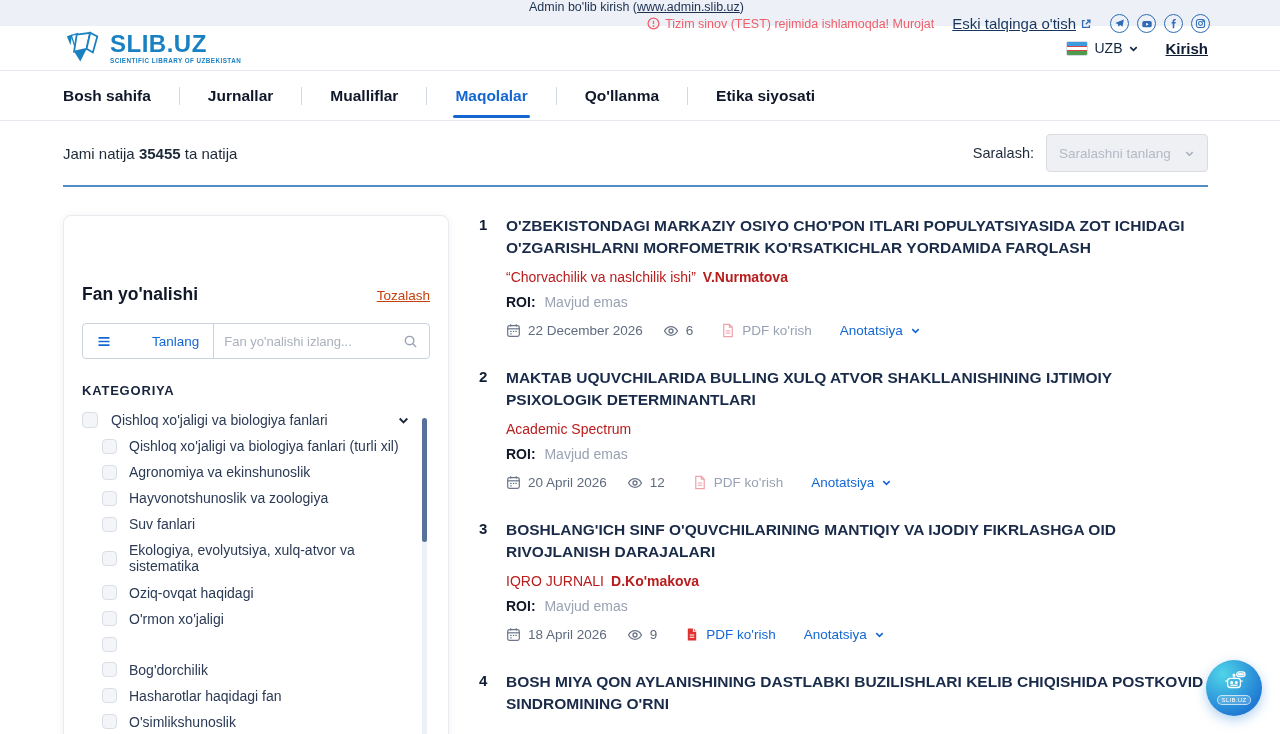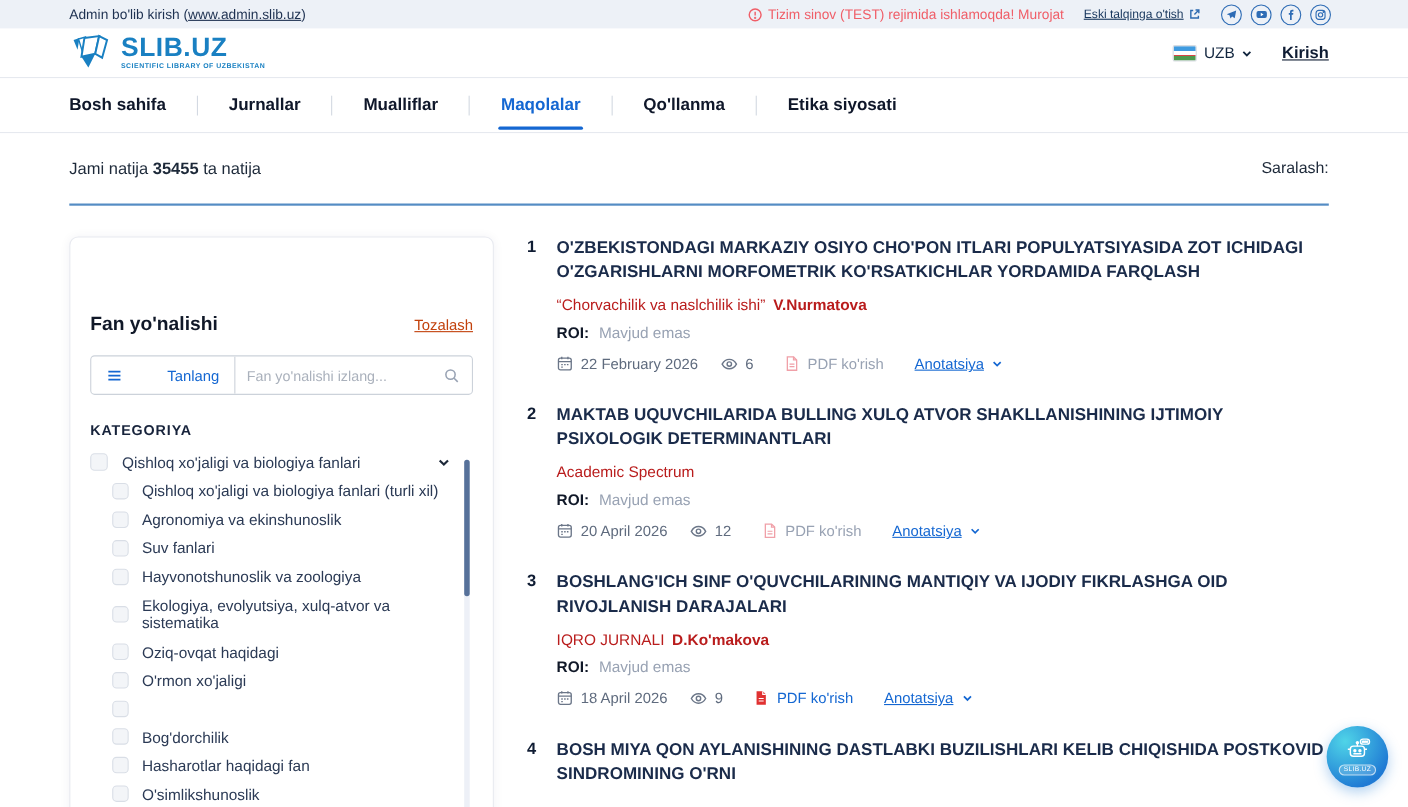--- a/index.html
+++ b/index.html
@@ -1,25 +1,25 @@
 <!DOCTYPE html>
 <html><head>
 <meta charset="utf-8">
 <style>
   * { box-sizing: border-box; margin: 0; padding: 0; }
   html,body { width:1280px; height:734px; overflow:hidden; background:#fff;
     font-family:"Liberation Sans", sans-serif; color:#1d2939; }
 
   
   .topbar { height:26px; background:#edf1f7; display:flex; align-items:center;
-    padding:0 70px 0 63px; font-size:12.5px; color:#1d3050; }
+    padding:0 70px 0 63px; font-size:12.5px; color:#1d3050;flex-direction:column; }
   .topbar a, .ulink { color:#1d3050; text-decoration:underline; cursor:pointer; }
   .topbar-right { margin-left:auto; display:flex; align-items:center; gap:18px; }
   .warn { display:flex; align-items:center; gap:5px; color:#f05e68; font-size:12.5px; }
-  .oldver { display:flex; align-items:center; gap:4px; font-size:11px; font-weight:500;
+  .oldver { display:flex; align-items:center; gap:4px; font-size:15px; font-weight:500;
     color:#17365d; }
   .oldver .lbl { text-decoration:underline; }
   .socials { display:flex; gap:8px; }
   .soc { width:19px; height:19px; border:1.2px solid #2e6cb5; border-radius:50%;
     display:flex; align-items:center; justify-content:center; color:#2e6cb5; cursor:pointer; }
 
   
   .header { height:45px; display:flex; align-items:center; padding:0 72px 0 63px;
     border-bottom:1px solid #e6e9ef; background:#fff; }
   .logo { display:flex; align-items:center; gap:7px; cursor:pointer; }
@@ -102,21 +102,21 @@
   .src-line { margin-top:9px; font-size:14px; color:#b91c1c; }
   .src-line .author { font-weight:bold; margin-left:7px; }
   .roi-line { margin-top:9px; font-size:14px; }
   .roi-line .roi-l { font-weight:bold; color:#101828; }
   .roi-line .roi-v { color:#98a2b3; margin-left:5px; }
   .meta { margin-top:13px; display:flex; align-items:center; font-size:13.5px; color:#5f6b7e; }
   .mgroup { display:flex; align-items:center; gap:7px; }
   .meta .views { margin-left:20px; }
   .meta .pdf { margin-left:28px; cursor:pointer; color:#98a2b3; }
   .meta .pdf.active { color:#1467d2; font-weight:500; }
-  .meta .anot { margin-left:28px; color:#1467d2; font-weight:500; cursor:pointer;text-decoration:underline; }
+  .meta .anot { margin-left:28px; color:#1467d2; font-weight:500; cursor:pointer; }
 
   
   .chatbot { position:fixed; right:18px; bottom:18px; width:56px; height:56px;
     border-radius:50%; background:radial-gradient(circle at 30% 25%,#4fd4e8,#1f7ad4 75%);
     box-shadow:0 4px 12px rgba(31,122,212,.35); display:flex; flex-direction:column;
     align-items:center; justify-content:center; gap:2px; cursor:pointer; }
   .chat-pill { font-size:6px; color:#fff; border:1px solid rgba(255,255,255,.65);
     background:rgba(255,255,255,.18); border-radius:5px; padding:1px 4px; letter-spacing:.3px; }
 </style>
 </head>
@@ -212,20 +212,26 @@
 </div>
 
 <div class="results-row">
   <div class="results-txt">
     <span>Jami natija</span>
     <b>35455</b>
     <span>ta natija</span>
   </div>
   <div class="sort-wrap">
     <span class="sort-label">Saralash:</span>
+    <div class="sort-select">
+      <span class="ph">Saralashni tanlang</span>
+      <svg width="11" height="11" viewBox="0 0 12 12" fill="none" stroke="#aab1bc" stroke-width="1.6">
+          <path d="M2.5 4.5 6 8l3.5-3.5"></path>
+        </svg>
+    </div>
   </div>
 </div>
 <div class="divider-blue"></div>
 
 <div class="content">
 
   <div class="card">
     <div class="card-head">
       <span class="card-title">Fan yo'nalishi</span>
       <span class="clear-link">Tozalash</span>
@@ -264,25 +270,25 @@
         <div class="cat-child">
             <span class="cb sm"></span>
             <span class="txt">Qishloq xo'jaligi va biologiya fanlari (turli xil)</span>
           </div>
         <div class="cat-child">
             <span class="cb sm"></span>
             <span class="txt">Agronomiya va ekinshunoslik</span>
           </div>
         <div class="cat-child">
             <span class="cb sm"></span>
+            <span class="txt">Hayvonotshunoslik va zoologiya</span>
+          </div>
+        <div class="cat-child">
+            <span class="cb sm"></span>
             <span class="txt">Suv fanlari</span>
-          </div>
-        <div class="cat-child">
-            <span class="cb sm"></span>
-            <span class="txt">Hayvonotshunoslik va zoologiya</span>
           </div>
         <div class="cat-child">
             <span class="cb sm"></span>
             <span class="txt">Ekologiya, evolyutsiya, xulq-atvor va sistematika</span>
           </div>
         <div class="cat-child">
             <span class="cb sm"></span>
             <span class="txt">Oziq-ovqat haqidagi</span>
           </div>
         <div class="cat-child">
@@ -340,21 +346,21 @@
             <svg width="15" height="15" viewBox="0 0 16 16" fill="none" stroke="#6b7688" stroke-width="1.3">
                 <rect x="1.8" y="2.8" width="12.4" height="11.4" rx="2"></rect>
                 <line x1="1.8" y1="6.2" x2="14.2" y2="6.2"></line>
                 <line x1="5" y1="1.4" x2="5" y2="3.8"></line>
                 <line x1="11" y1="1.4" x2="11" y2="3.8"></line>
                 <line x1="4.5" y1="9" x2="6" y2="9"></line>
                 <line x1="7.3" y1="9" x2="8.8" y2="9"></line>
                 <line x1="10" y1="9" x2="11.5" y2="9"></line>
                 <line x1="4.5" y1="11.5" x2="6" y2="11.5"></line>
               </svg>
-            <span>22 February 2026</span>
+            <span>22 December 2026</span>
           </span>
           <span class="mgroup views">
             <svg width="16" height="16" viewBox="0 0 16 16" fill="none" stroke="#6b7688" stroke-width="1.3">
                 <path d="M1.5 8s2.4-4.3 6.5-4.3S14.5 8 14.5 8 12.1 12.3 8 12.3 1.5 8 1.5 8z"></path>
                 <circle cx="8" cy="8" r="2"></circle>
               </svg>
             <span>6</span>
           </span>
           <span class="mgroup pdf">
             <svg width="14" height="15" viewBox="0 0 14 16" fill="none" stroke="#f0a0a8" stroke-width="1.3">

